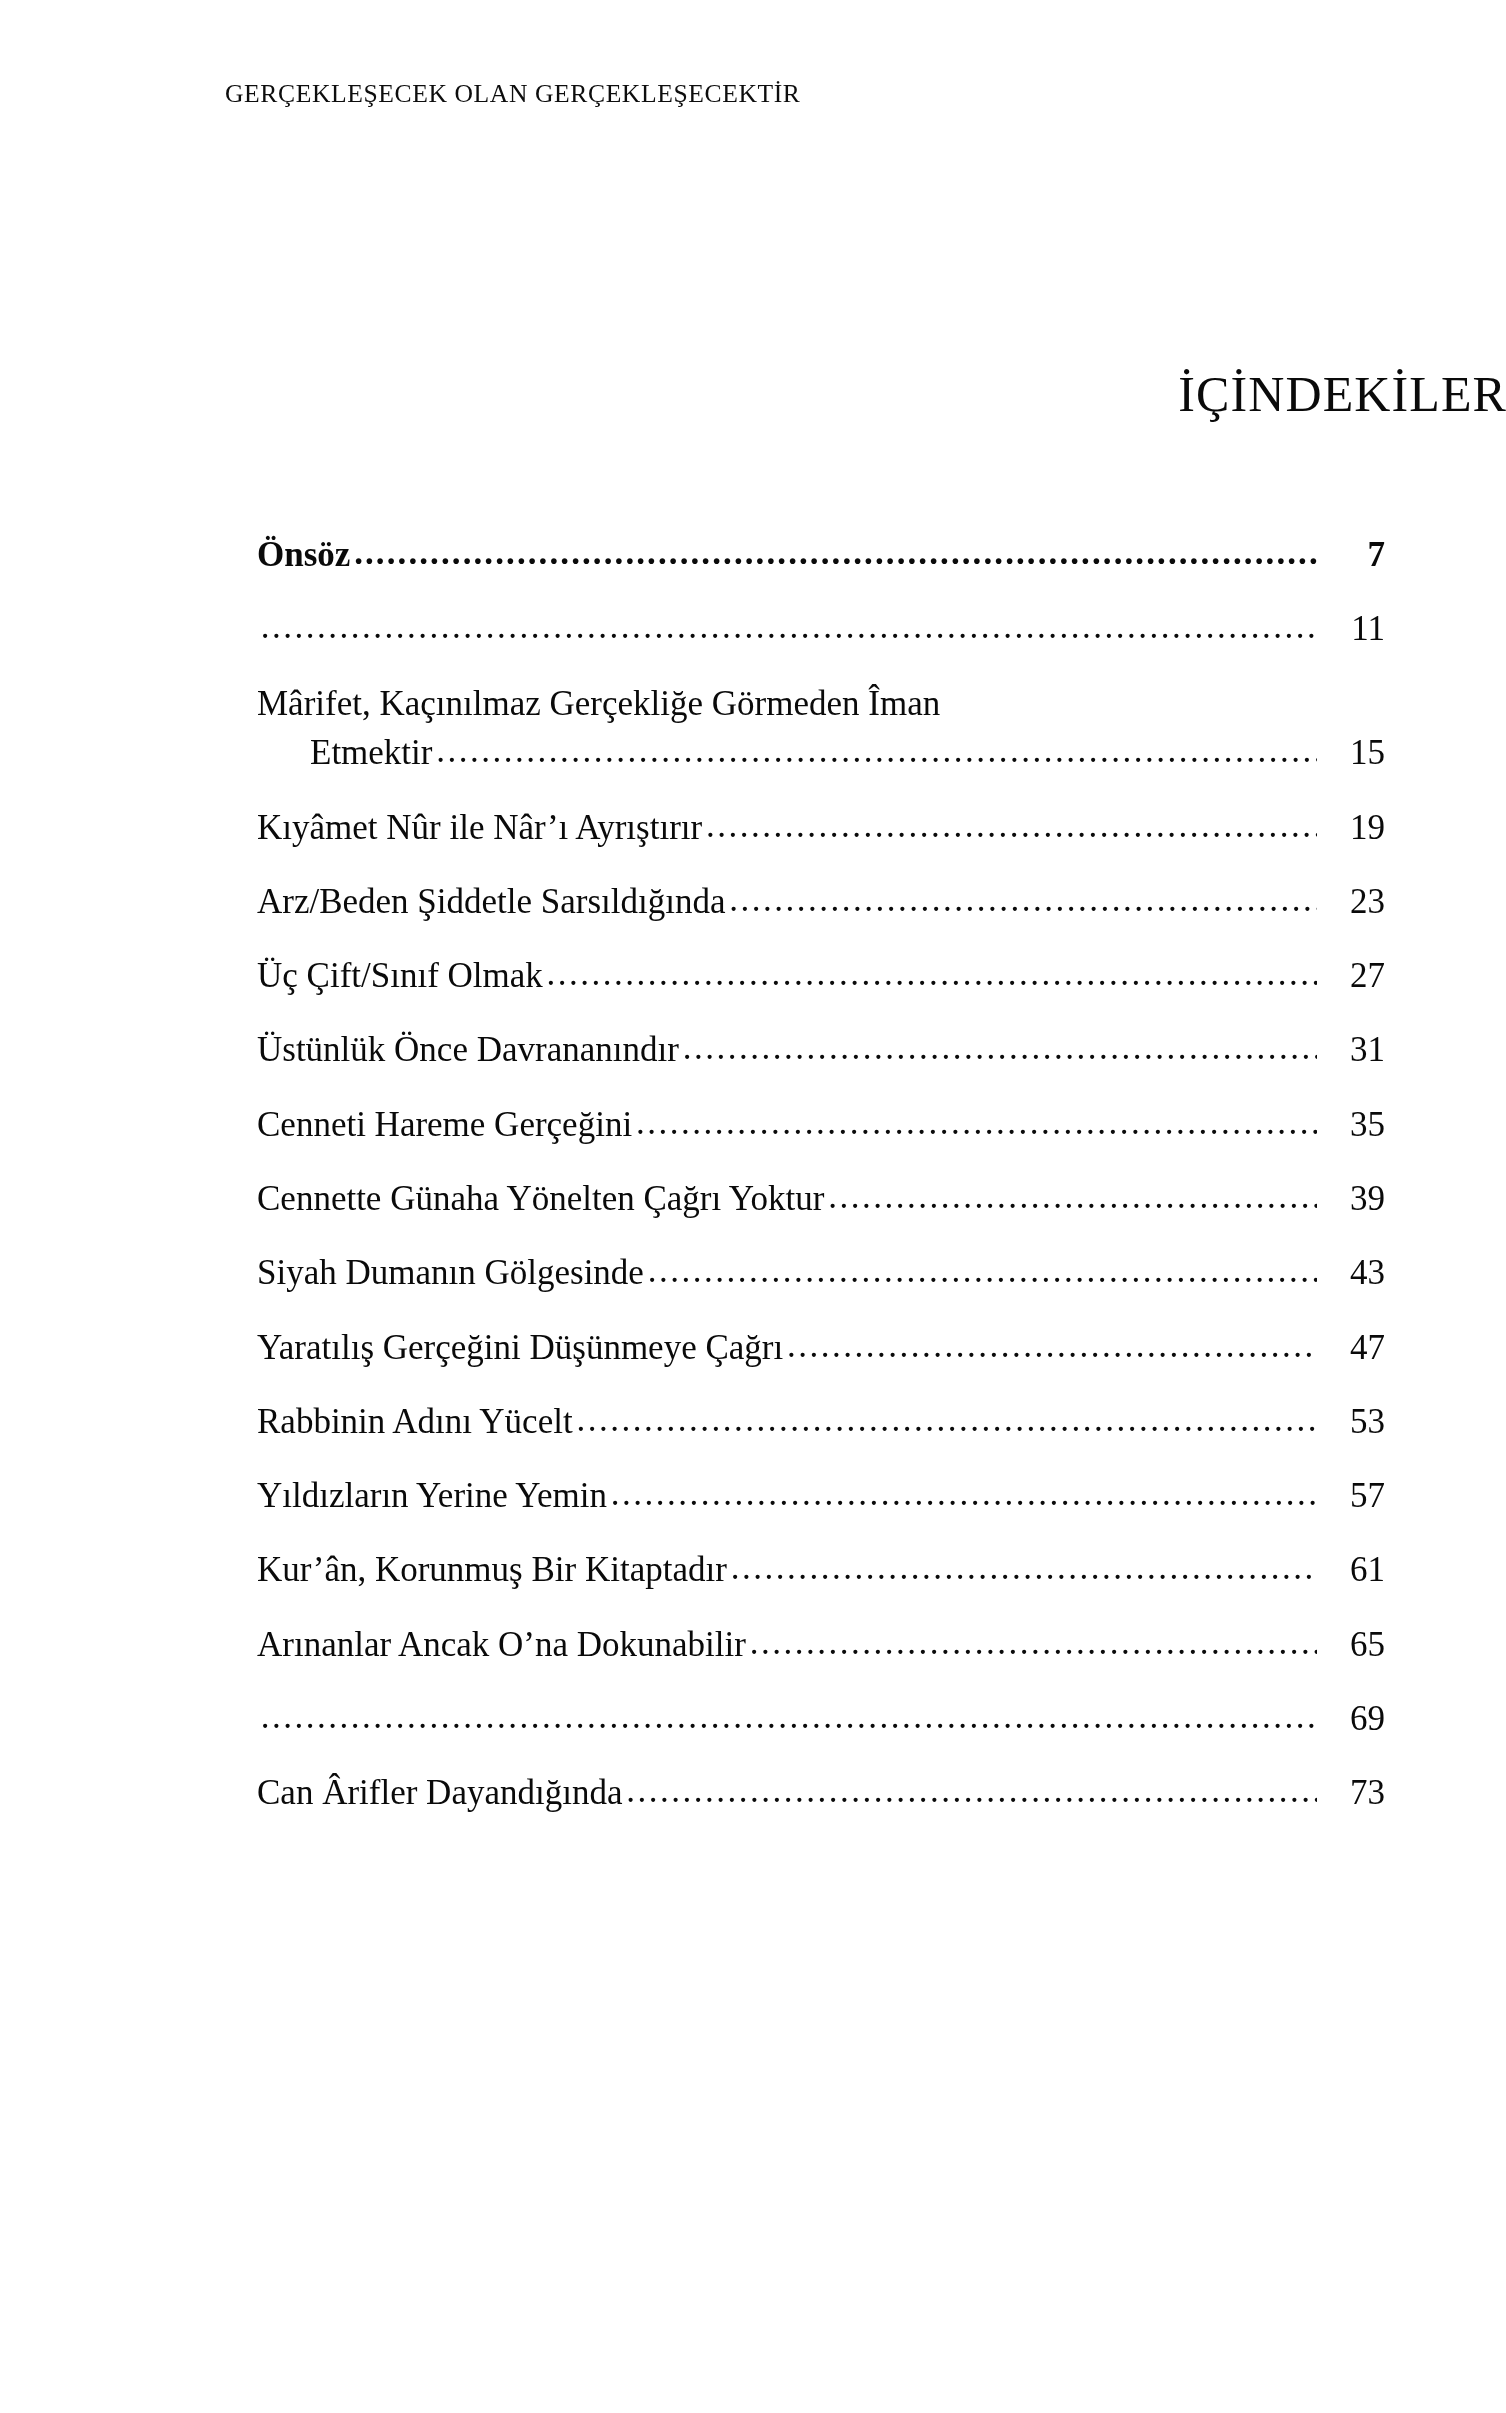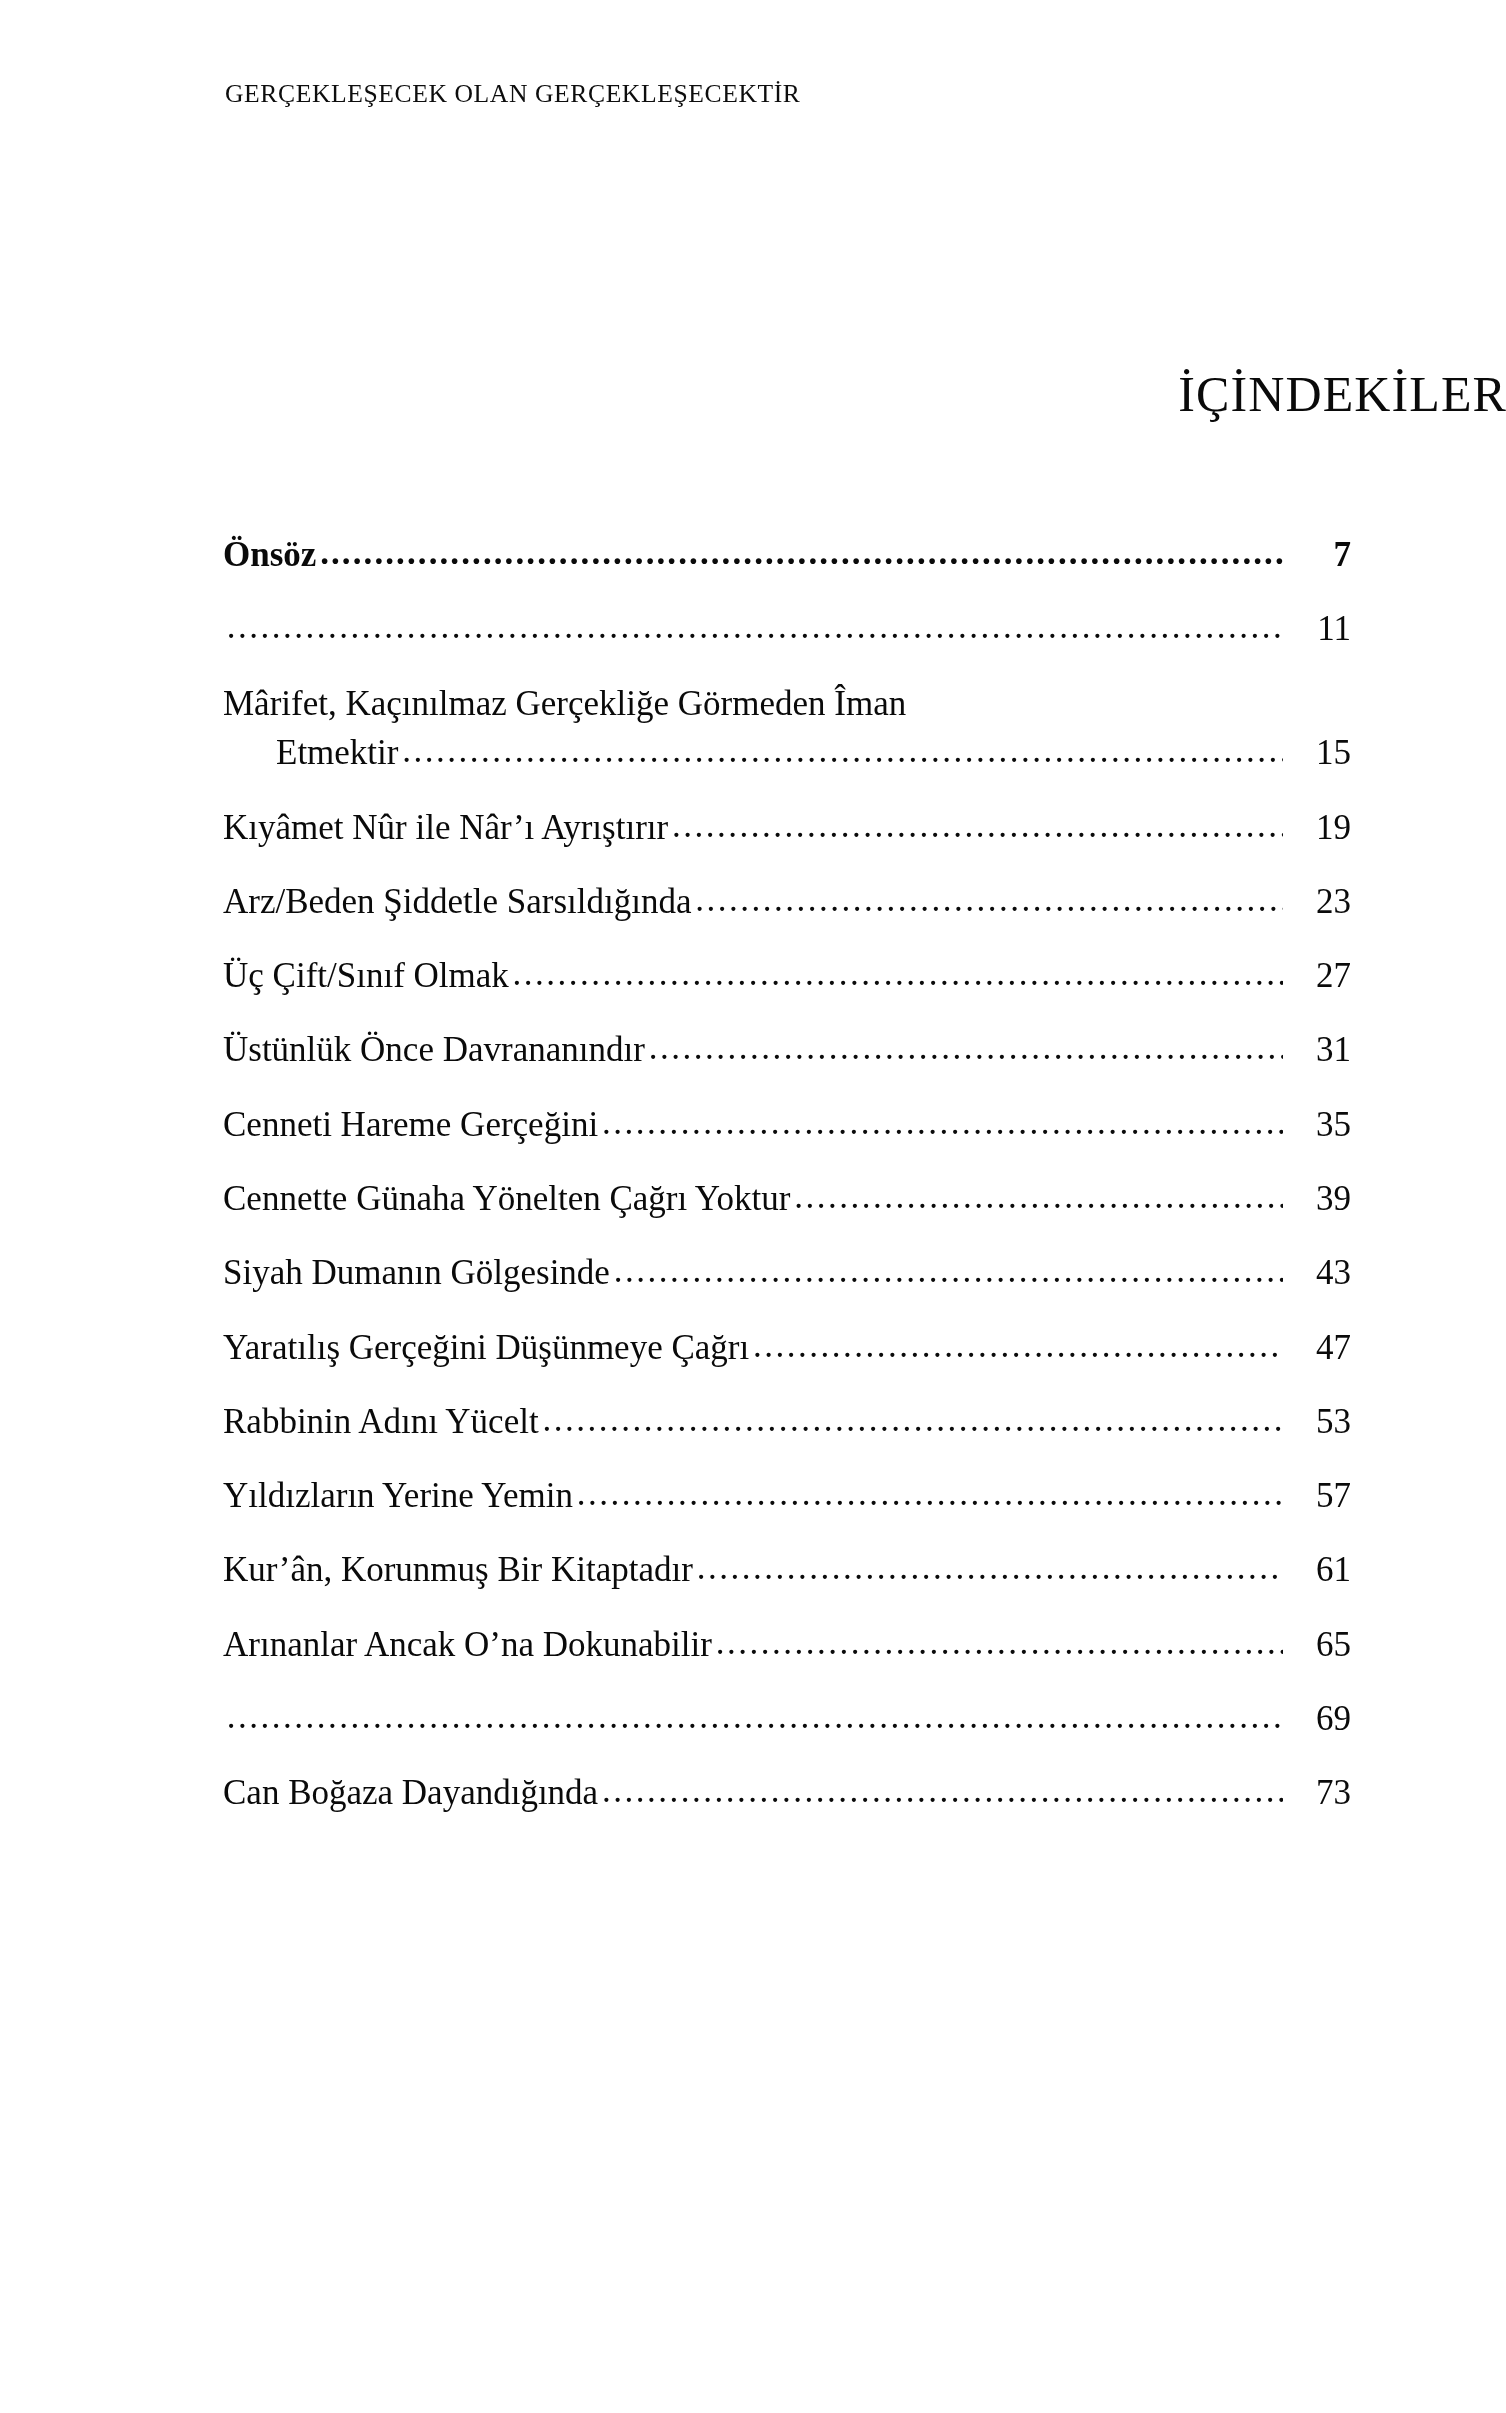--- a/index.html
+++ b/index.html
@@ -55,20 +55,21 @@
     margin-bottom: 24.6px;
   }
 
   .toc-line {
     display: flex;
     align-items: flex-end;
     width: 100%;
     font-size: 35px;
     line-height: 1.42;
     color: #0a0a0a;
+    margin-left: 34px;
   }
 
   .toc-line.indented .toc-label {
     padding-left: 53px;
   }
 
   .toc-label {
     white-space: nowrap;
     flex: 0 0 auto;
   }
@@ -222,21 +223,21 @@
         </div>
       </div>
       <div class="toc-entry">
         <div class="toc-line">
           <span class="toc-leader">...................................................................................................................................................................................................................................................................</span>
           <span class="toc-page">69</span>
         </div>
       </div>
       <div class="toc-entry">
         <div class="toc-line">
-          <span class="toc-label">Can Boğaza Dayandığında</span>
+          <span class="toc-label">Can Ârifler Dayandığında</span>
           <span class="toc-leader">...................................................................................................................................................................................................................................................................</span>
           <span class="toc-page">73</span>
         </div>
       </div>
       <div class="toc-entry">
         <div class="toc-line">
           <span class="toc-leader">...................................................................................................................................................................................................................................................................</span>
           <span class="toc-page">77</span>
         </div>
       </div>

